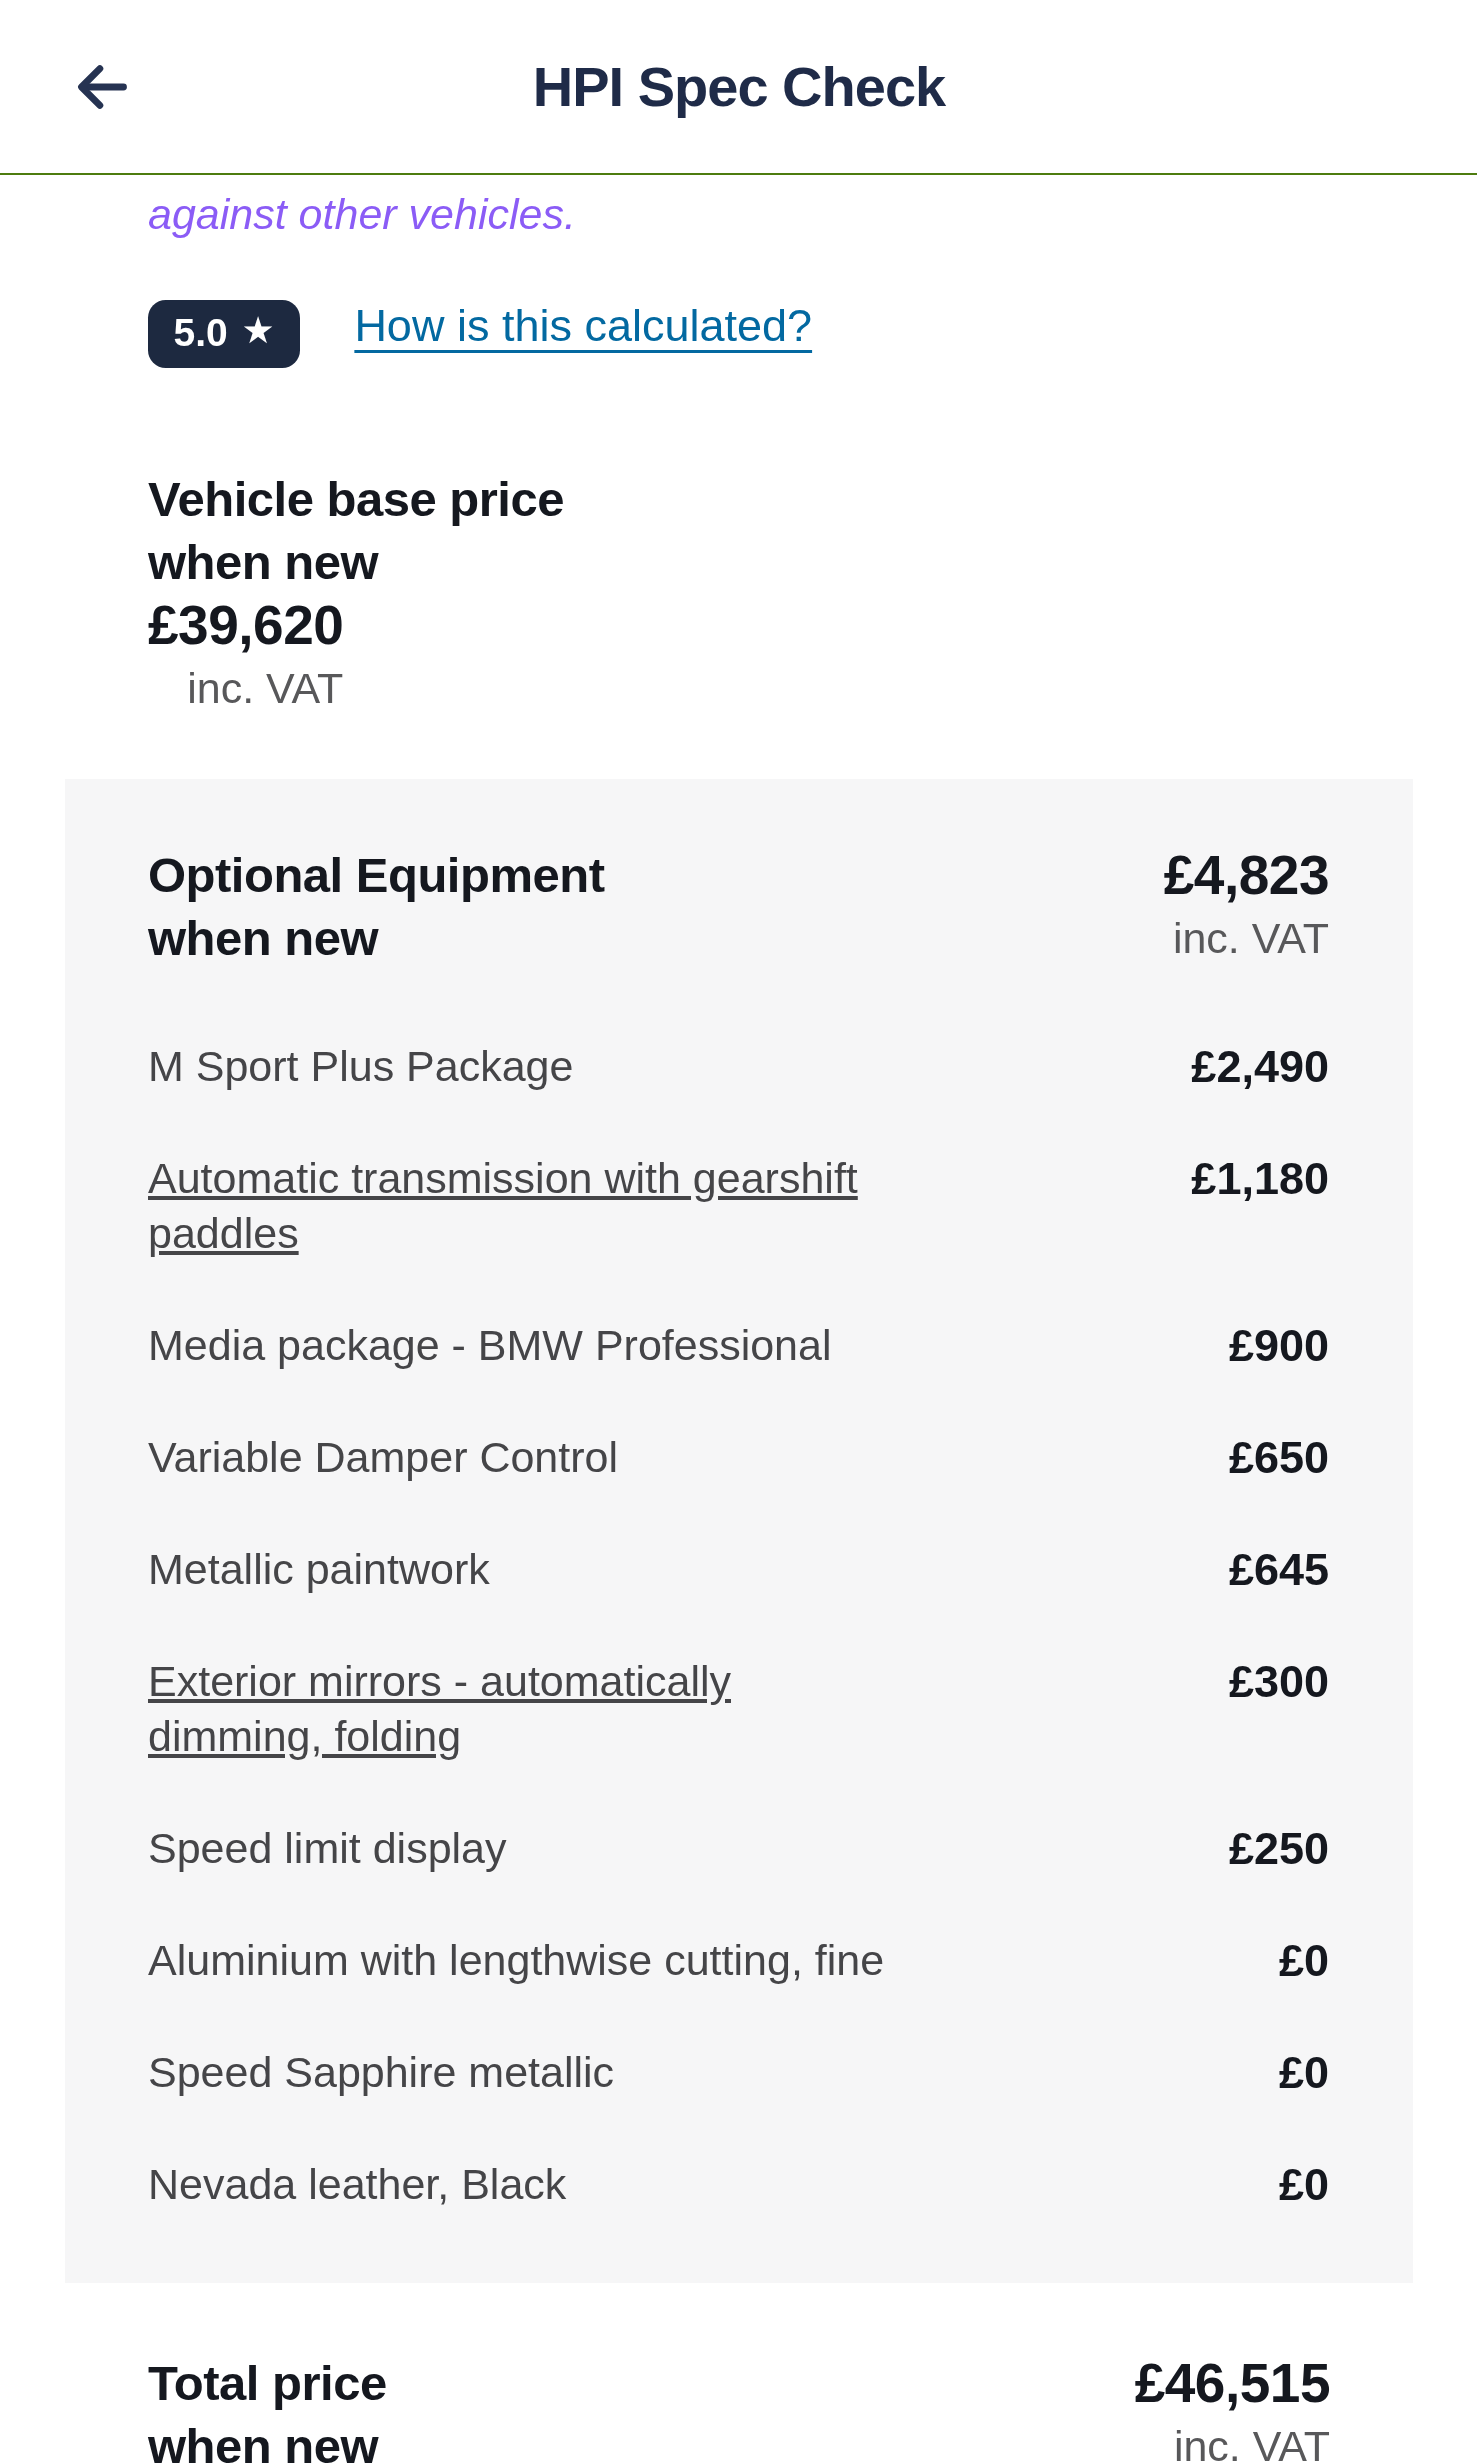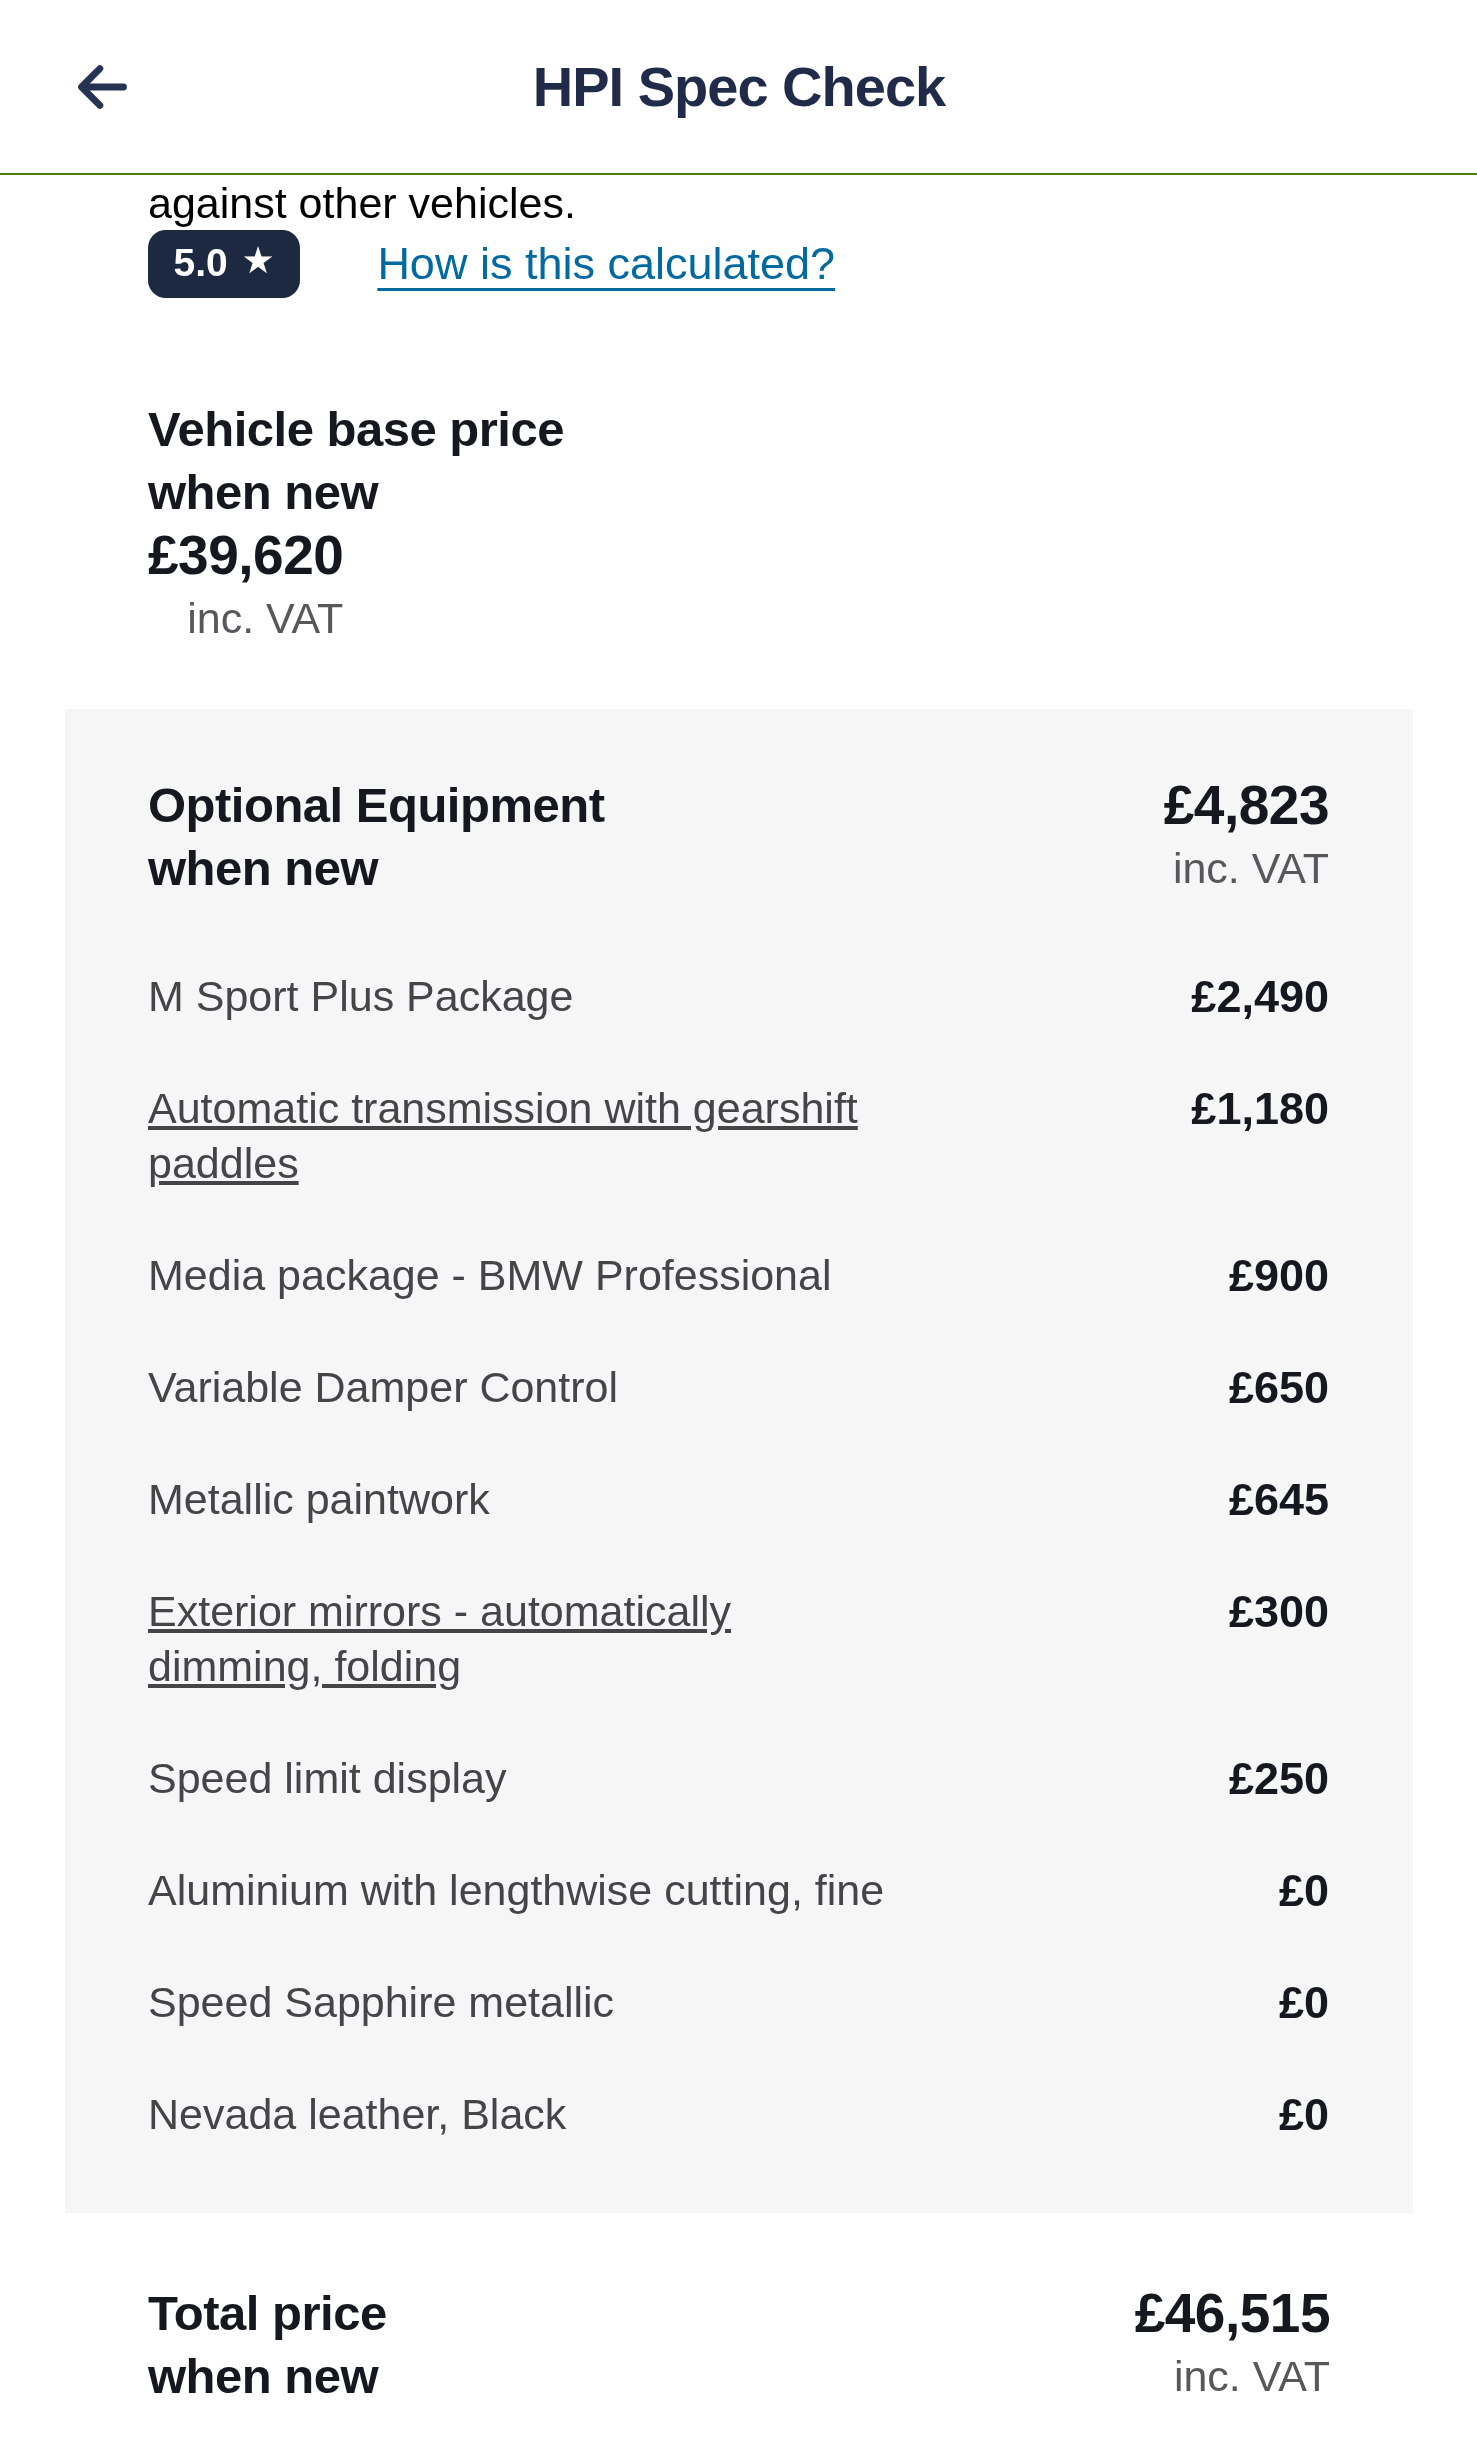--- a/index.html
+++ b/index.html
@@ -41,30 +41,31 @@
     font-size: 56px;
     font-weight: 700;
     letter-spacing: -1px;
     color: #1f2b48;
   }
 
   
   .content-pad { padding: 0 148px; }
 
   .intro-text {
-    margin-top: 1px;
+    margin-top: 12px;
     font-size: 43px;
     line-height: 54px;
-    color: #000000;
+    color: #8b5cf6;
+    font-style: italic;
   }
 
   .rating-row {
-    display: flex;
-    align-items: center;
-    gap: 77px;
+    margin-top: 59px;
+    display: flex;
+    gap: 54px;
   }
   .rating-badge {
     display: inline-flex;
     align-items: center;
     gap: 13.8px;
     background: #1d2940;
     color: #ffffff;
     border-radius: 17.7px;
     padding: 10.8px 25.6px 12.8px 25.6px;
   }

